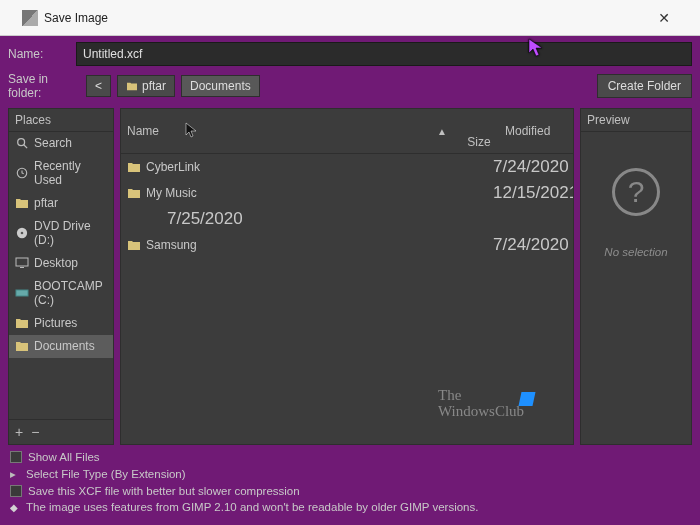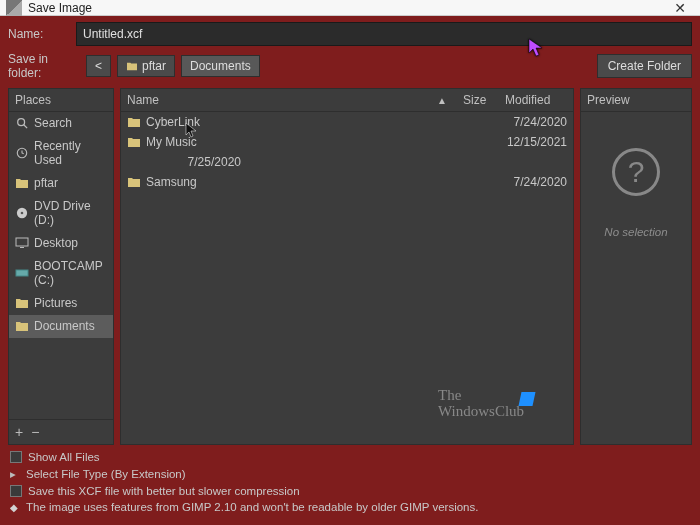--- a/index.html
+++ b/index.html
@@ -14,41 +14,41 @@
   position: relative;
 }
 .window {
   width: 700px;
   height: 525px;
   background: #454545;
   display: flex;
   flex-direction: column;
 }
 .titlebar {
-  height: 16px;
+  height: 36px;
   background: #f7f7f7;
   color: #222;
   display: flex;
   align-items: center;
-  padding: 0 6px;
+  padding: 0 22px;
   border-bottom: 1px solid #ccc;
   justify-content: center;
 }
 .titlebar .icon {
   width: 16px; height: 16px;
   background: linear-gradient(135deg,#777 50%,#aaa 50%);
   margin-right: 6px;
 }
 .titlebar .title { flex: 1; font-size: 12px; }
 .titlebar .close {
   width: 28px; height: 28px;
   display:flex; align-items:center; justify-content:center;
   font-size: 14px; color:#333; cursor:pointer;
 }
-.body { flex:1; background:#7f1d1d; padding:6px 8px; display:flex; flex-direction:column; }
+.body { flex:1; background:#701a75; padding:6px 8px; display:flex; flex-direction:column; }
 .row-name { display:flex; align-items:center; margin-bottom:6px; gap:8px; }
 .row-name label { width:60px; }
 .name-input {
   flex:1; background:#2b2b2b; border:1px solid #1a1a1a;
   color:#e0e0e0; padding:4px 6px; font-size:12px;
 }
 .row-folder { display:flex; align-items:center; gap:6px; margin-bottom:8px; }
 .row-folder .label { width:72px; }
 .btn {
   background:#4a4a4a; border:1px solid #2e2e2e; color:#ddd;
@@ -89,27 +89,27 @@
 .file-panel {
   flex:1; background:#3c3c3c; border:1px solid #2e2e2e;
   display:flex; flex-direction:column;
 }
 .file-header {
   display:flex; align-items:center; border-bottom:1px solid #2e2e2e;
   font-size:12px; color:#c0c0c0;
 }
 .file-header .col-name { flex:1; padding:4px 6px; display:flex; align-items:center; gap:4px;}
 .file-header .chev { font-size:10px; margin-left:auto; padding-right:6px;}
-.file-header .col-size { width:40px; padding:4px 4px; text-align:left;}
+.file-header .col-size { width:40px; padding:4px 4px; text-align:center;margin-top:22px;}
 .file-header .col-mod { width:74px; padding:4px 6px; text-align:left;}
 .file-list { flex:1; overflow:hidden; }
 .file-row { display:flex; align-items:center; padding:3px 6px; }
 .file-row .fname { flex:1; display:flex; align-items:center; gap:5px; }
 .file-row .fsize { width:40px; }
-.file-row .fmod { width:74px; text-align:right; font-size:12px; }
+.file-row .fmod { width:74px; text-align:right; font-size:17px; }
 .preview {
   width:112px; background:#3c3c3c; border:1px solid #2e2e2e;
   display:flex; flex-direction:column;
 }
 .preview-body { flex:1; display:flex; flex-direction:column; align-items:center; justify-content:flex-start; padding-top:36px;}
 .preview-q {
   width:48px; height:48px; border:3px solid #888; border-radius:50%;
   display:flex; align-items:center; justify-content:center;
   font-size:30px; color:#888; margin-bottom:30px;
 }

